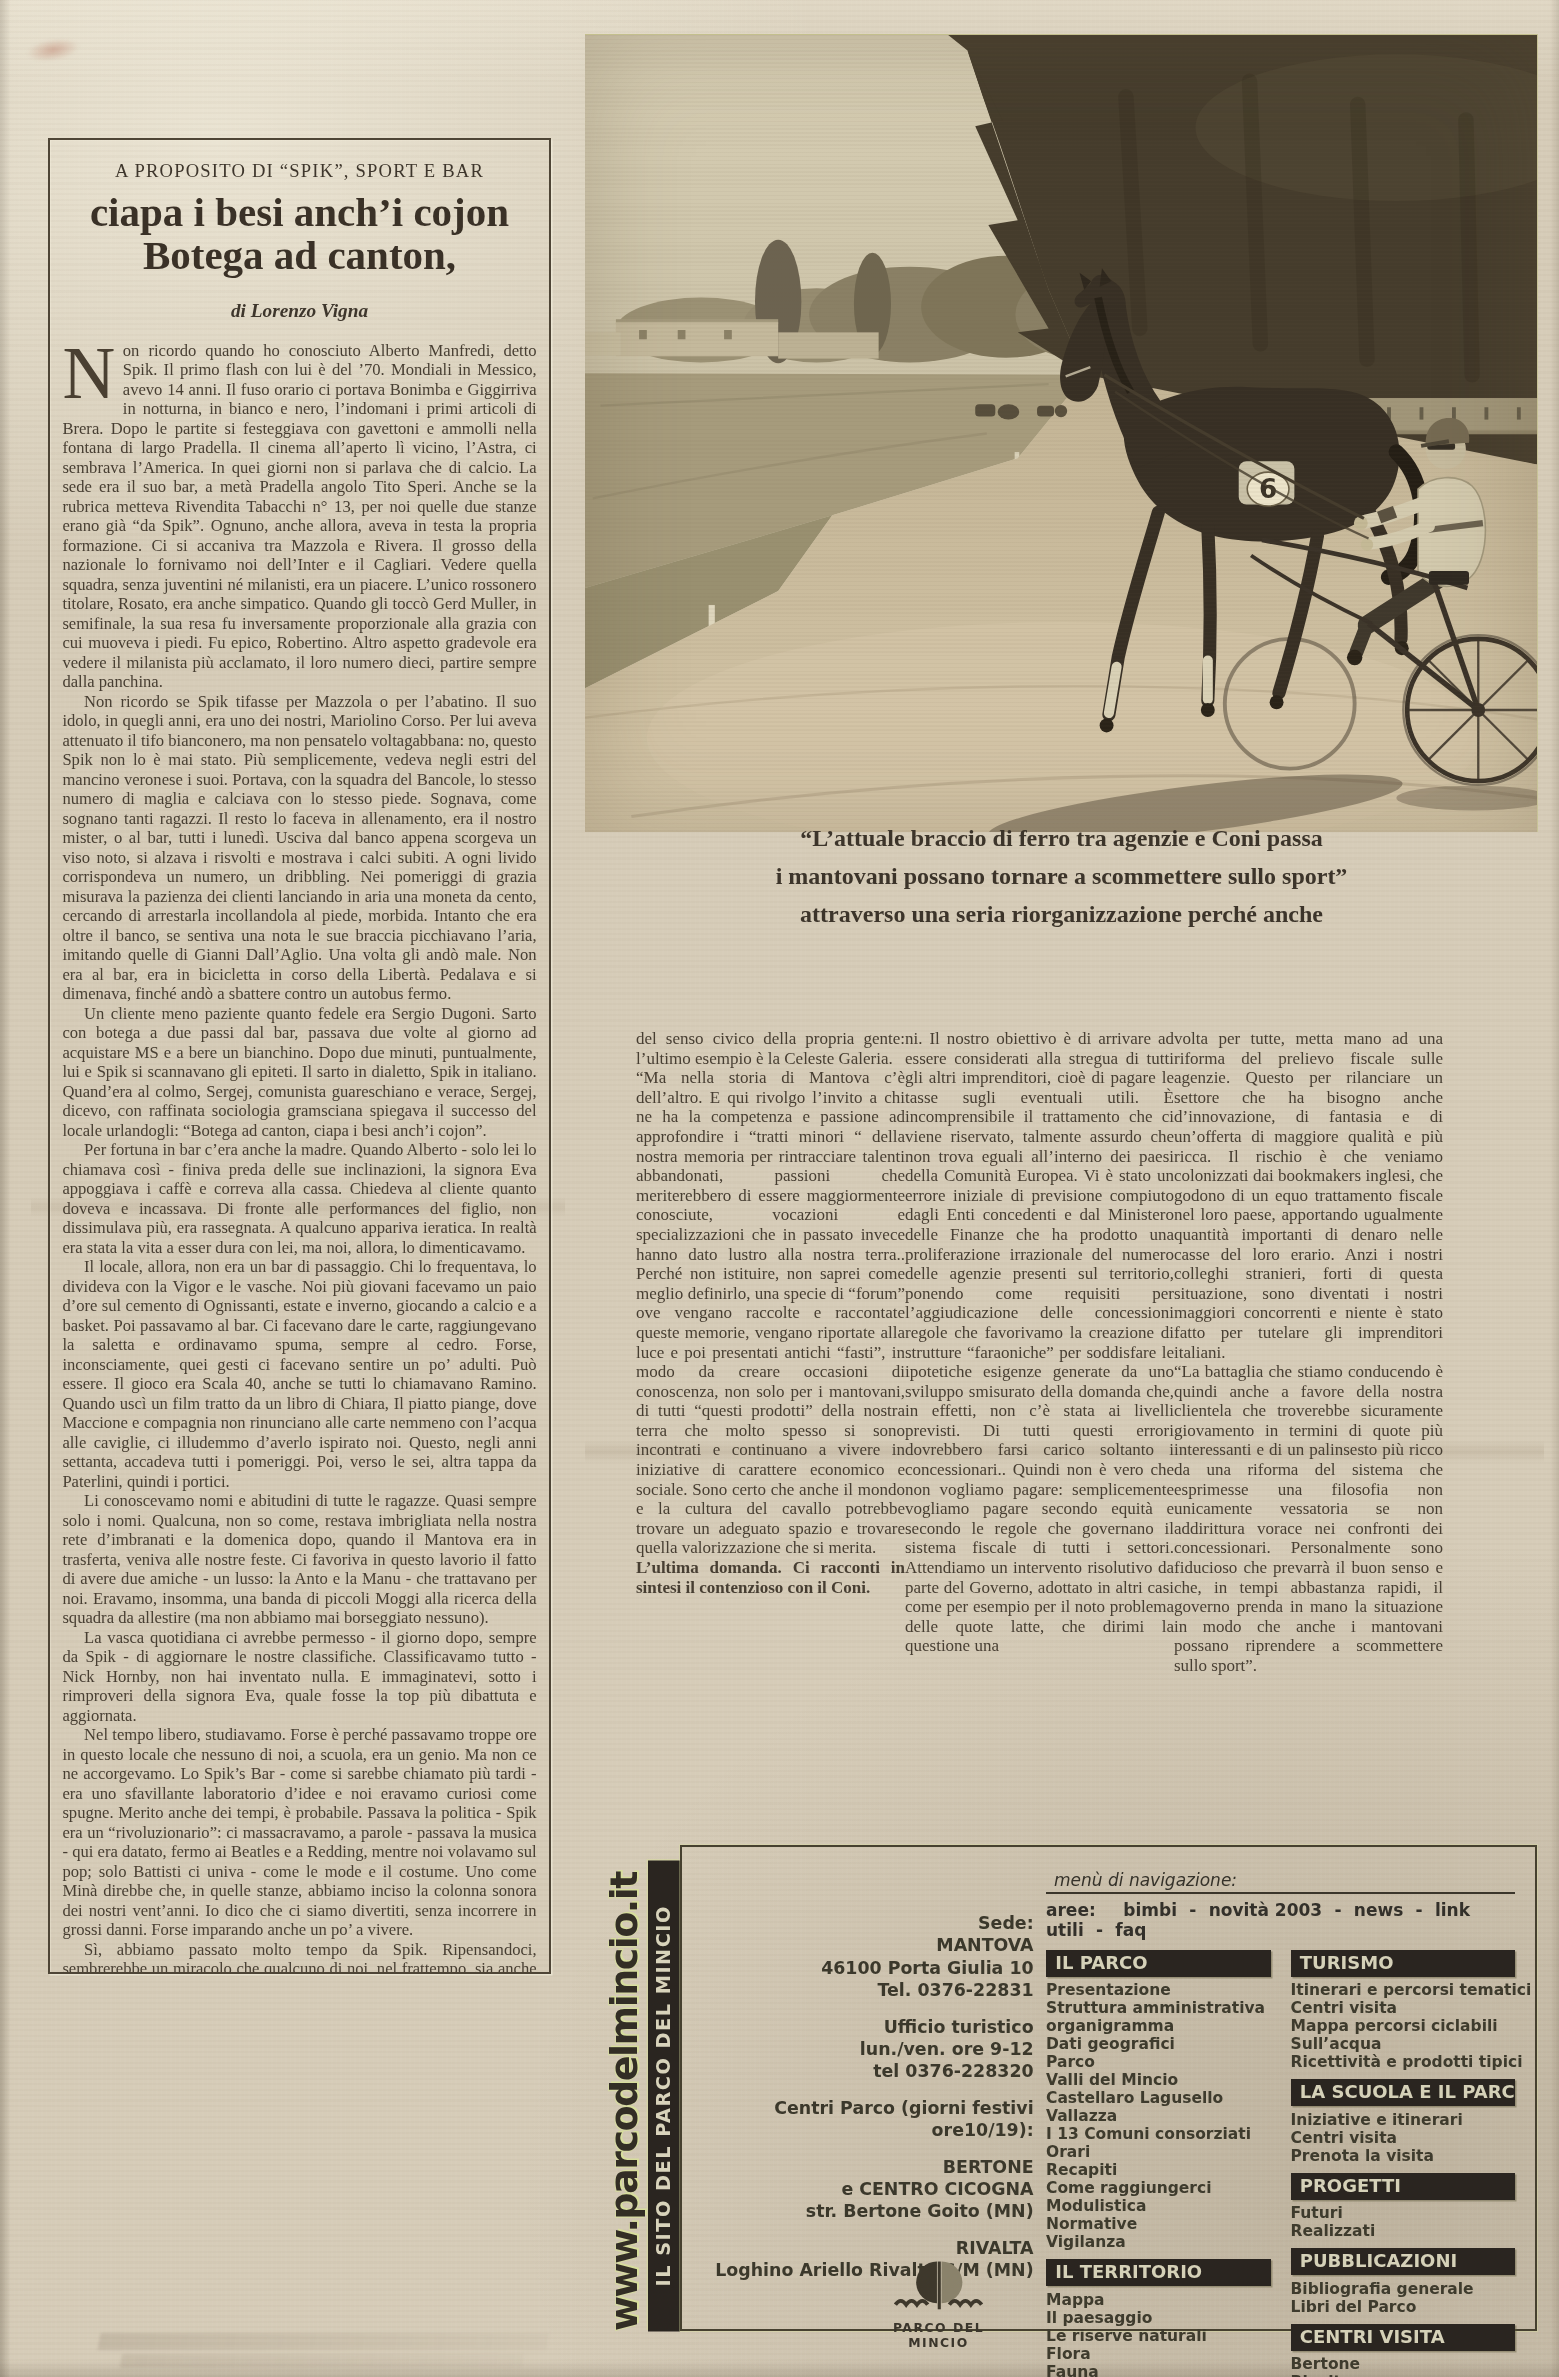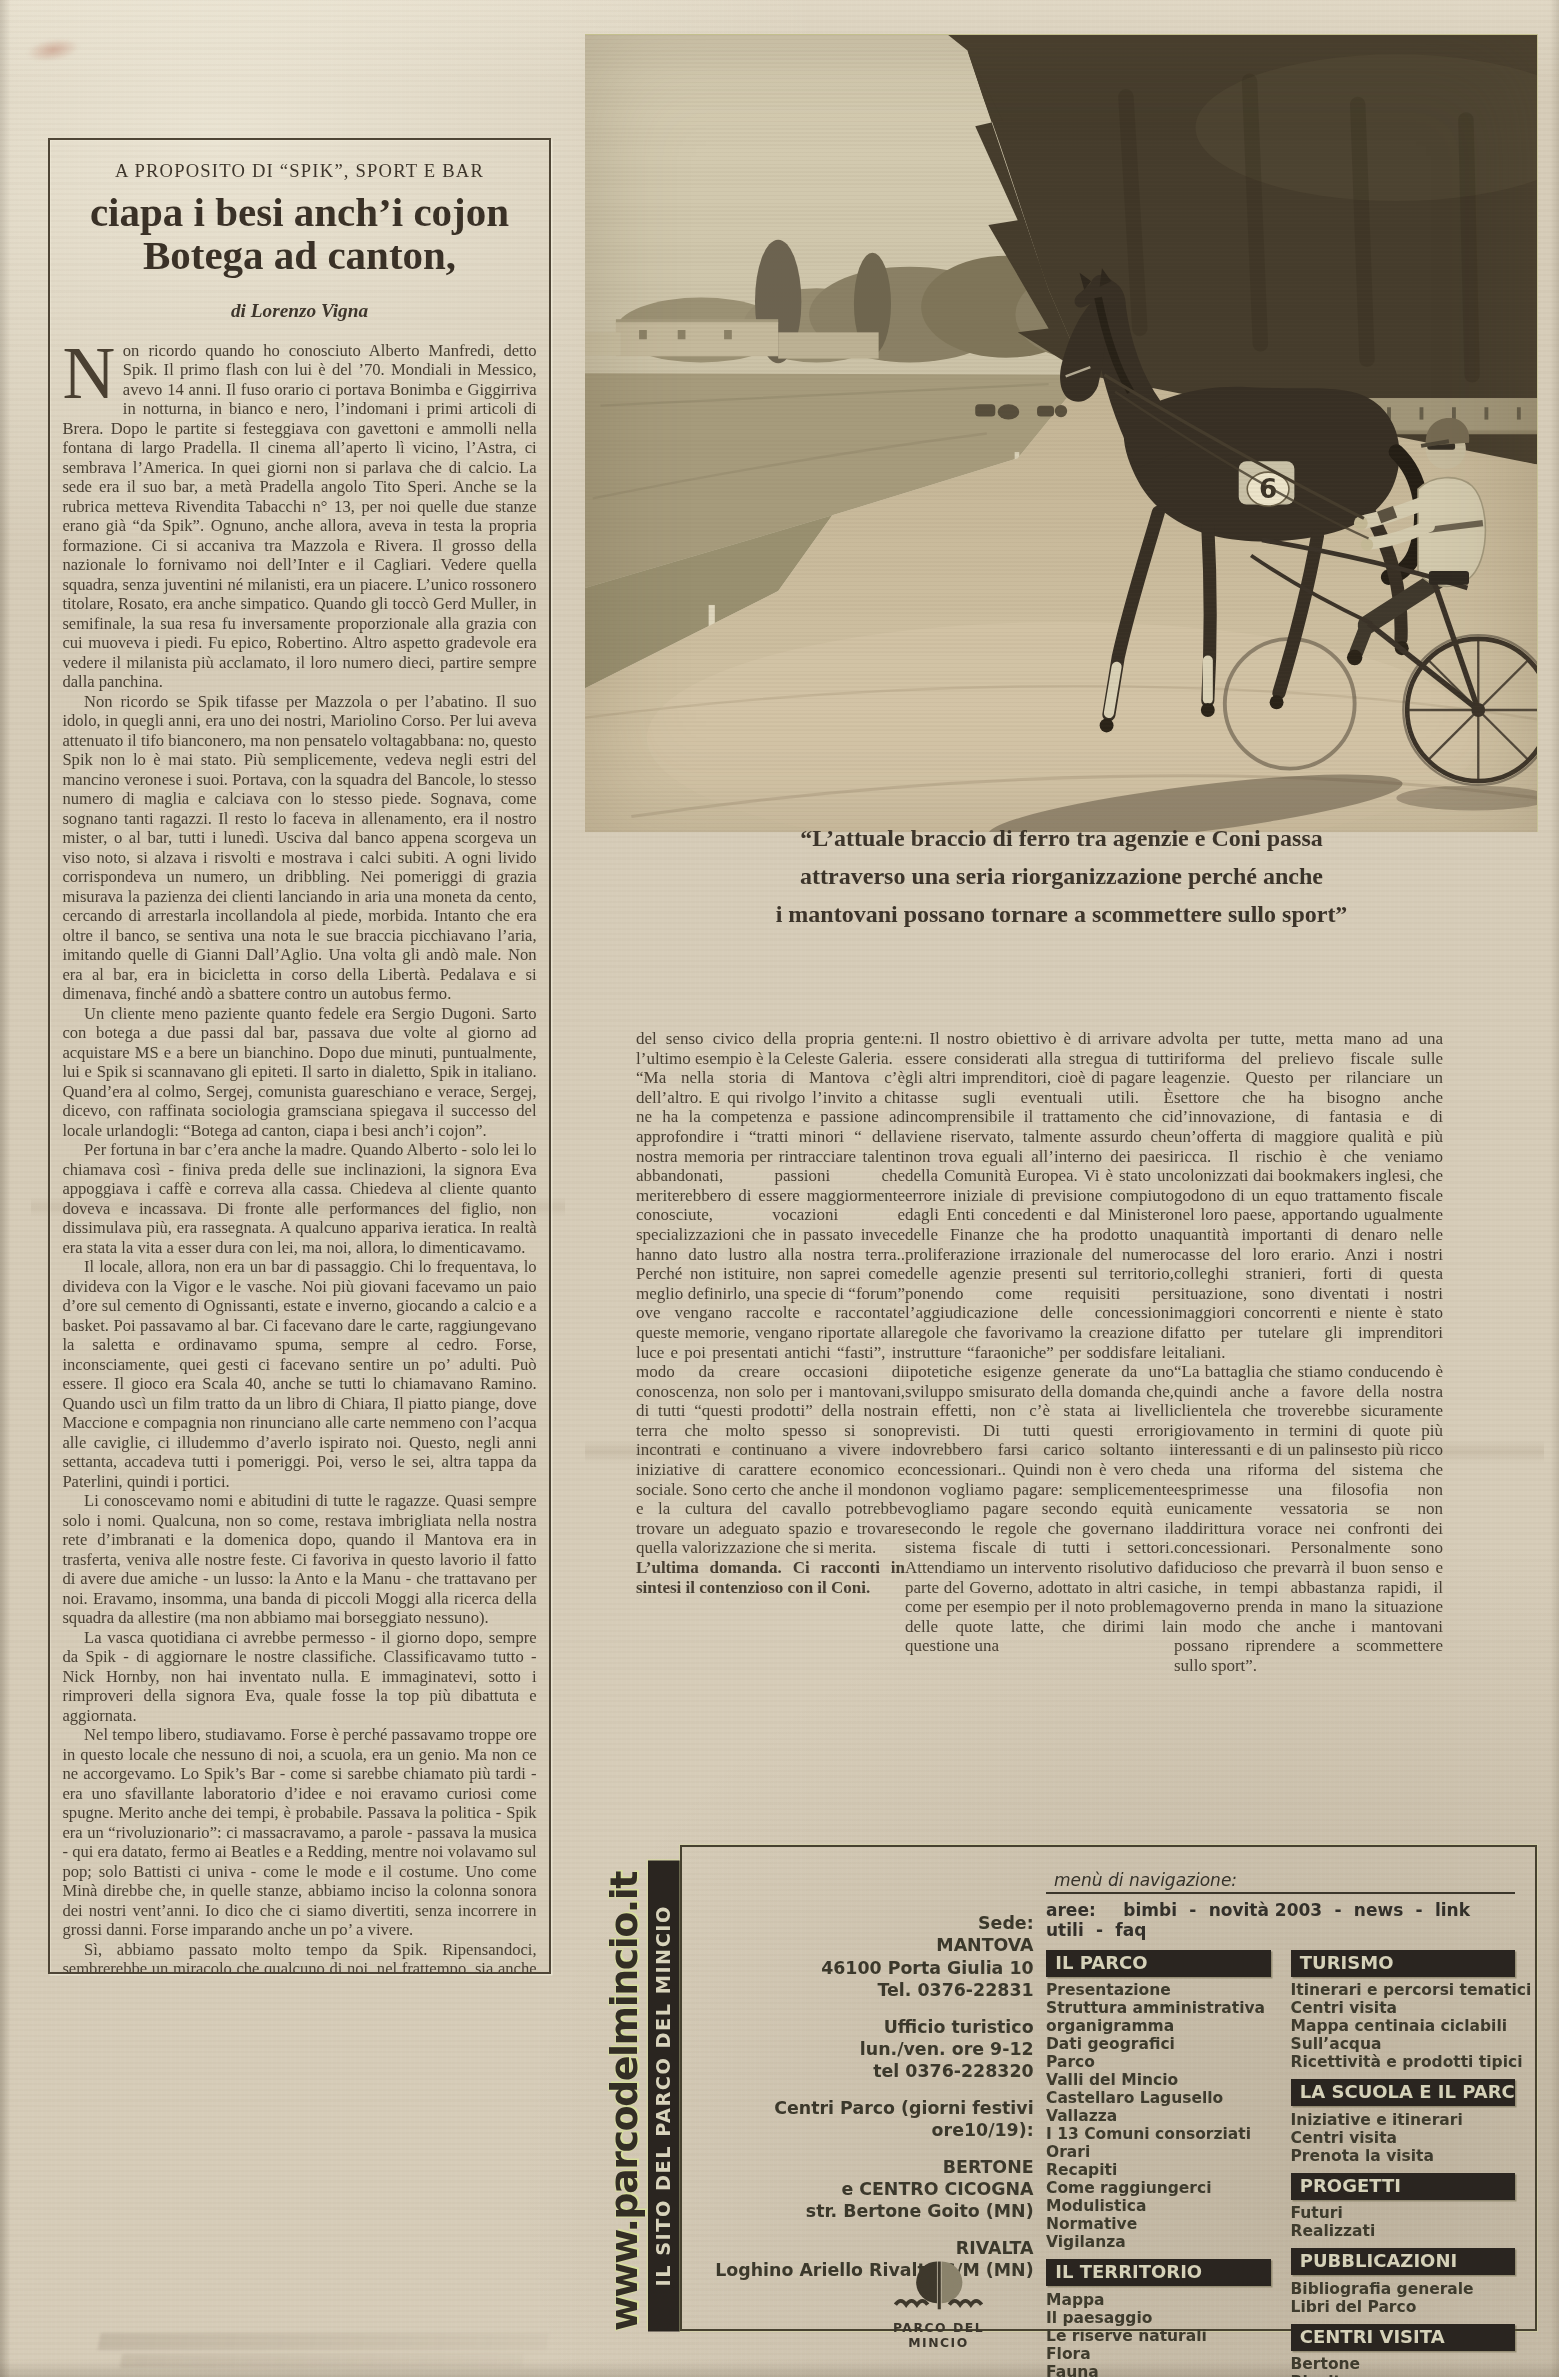--- a/index.html
+++ b/index.html
@@ -278,22 +278,22 @@
           <line x1="1091" y1="809" x2="1221" y2="939"></line>
             <line x1="1091" y1="939" x2="1221" y2="809"></line>
         </g>
         <circle cx="1156" cy="874" r="9" fill="#3a3228"></circle>
       </g>
     </svg>
   </figure>
 
   <blockquote class="pullquote" id="pullquote">
       <div>“L’attuale braccio di ferro tra agenzie e Coni passa</div>
+      <div>i mantovani possano tornare a scommettere sullo sport”</div>
       <div>attraverso una seria riorganizzazione perché anche</div>
-      <div>i mantovani possano tornare a scommettere sullo sport”</div>
     </blockquote>
 
   <div class="cols">
     <div class="icol">
         <p>del senso civico della propria gente: l’ultimo esempio è la Celeste Galeria.</p>
         <p>“Ma nella storia di Mantova c’è dell’altro. E qui rivolgo l’invito a chi ne ha la competenza e passione ad approfondire i “tratti minori “ della nostra memoria per rintracciare talenti abbandonati, passioni che meriterebbero di essere maggiormente conosciute, vocazioni e specializzazioni che in passato invece hanno dato lustro alla nostra terra.. Perché non istituire, non saprei come meglio definirlo, una specie di “forum” ove vengano raccolte e raccontate queste memorie, vengano riportate alla luce e poi presentati antichi “fasti”, in modo da creare occasioni di conoscenza, non solo per i mantovani, di tutti “questi prodotti” della nostra terra che molto spesso si sono incontrati e continuano a vivere in iniziative di carattere economico e sociale. Sono certo che anche il mondo e la cultura del cavallo potrebbe trovare un adeguato spazio e trovare quella valorizzazione che si merita.</p>
         <p class="b">L’ultima domanda. Ci racconti in sintesi il contenzioso con il Coni.</p>
       </div>
     <div class="icol">
         <p>ni. Il nostro obiettivo è di arrivare ad essere considerati alla stregua di tutti gli altri imprenditori, cioè di pagare le tasse sugli eventuali utili. È incomprensibile il trattamento che ci viene riservato, talmente assurdo che non trova eguali all’interno dei paesi della Comunità Europea. Vi è stato un errore iniziale di previsione compiuto dagli Enti concedenti e dal Ministero delle Finanze che ha prodotto una proliferazione irrazionale del numero delle agenzie presenti sul territorio, ponendo come requisiti per l’aggiudicazione delle concessioni regole che favorivamo la creazione di strutture “faraoniche” per soddisfare le ipotetiche esigenze generate da uno sviluppo smisurato della domanda che, in effetti, non c’è stata ai livelli previsti. Di tutti questi errori dovrebbero farsi carico soltanto i concessionari.. Quindi non è vero che non vogliamo pagare: semplicemente vogliamo pagare secondo equità e secondo le regole che governano il sistema fiscale di tutti i settori. Attendiamo un intervento risolutivo da parte del Governo, adottato in altri casi come per esempio per il noto problema delle quote latte, che dirimi la questione una</p>
@@ -361,21 +361,21 @@
               <div class="nav-item">Mappa</div>
               <div class="nav-item">Il paesaggio</div>
               <div class="nav-item">Le riserve naturali</div>
               <div class="nav-item">Flora</div>
               <div class="nav-item">Fauna</div>
             </div>
           <div class="nav-col" id="navcol-right">
               <div class="nav-head">TURISMO</div>
               <div class="nav-item">Itinerari e percorsi tematici</div>
               <div class="nav-item">Centri visita</div>
-              <div class="nav-item">Mappa centinaia ciclabili</div>
+              <div class="nav-item">Mappa percorsi ciclabili</div>
               <div class="nav-item">Sull’acqua</div>
               <div class="nav-item">Ricettività e prodotti tipici</div>
               <div class="nav-head">LA SCUOLA E IL PARCO</div>
               <div class="nav-item">Iniziative e itinerari</div>
               <div class="nav-item">Centri visita</div>
               <div class="nav-item">Prenota la visita</div>
               <div class="nav-head">PROGETTI</div>
               <div class="nav-item">Futuri</div>
               <div class="nav-item">Realizzati</div>
               <div class="nav-head">PUBBLICAZIONI</div>

